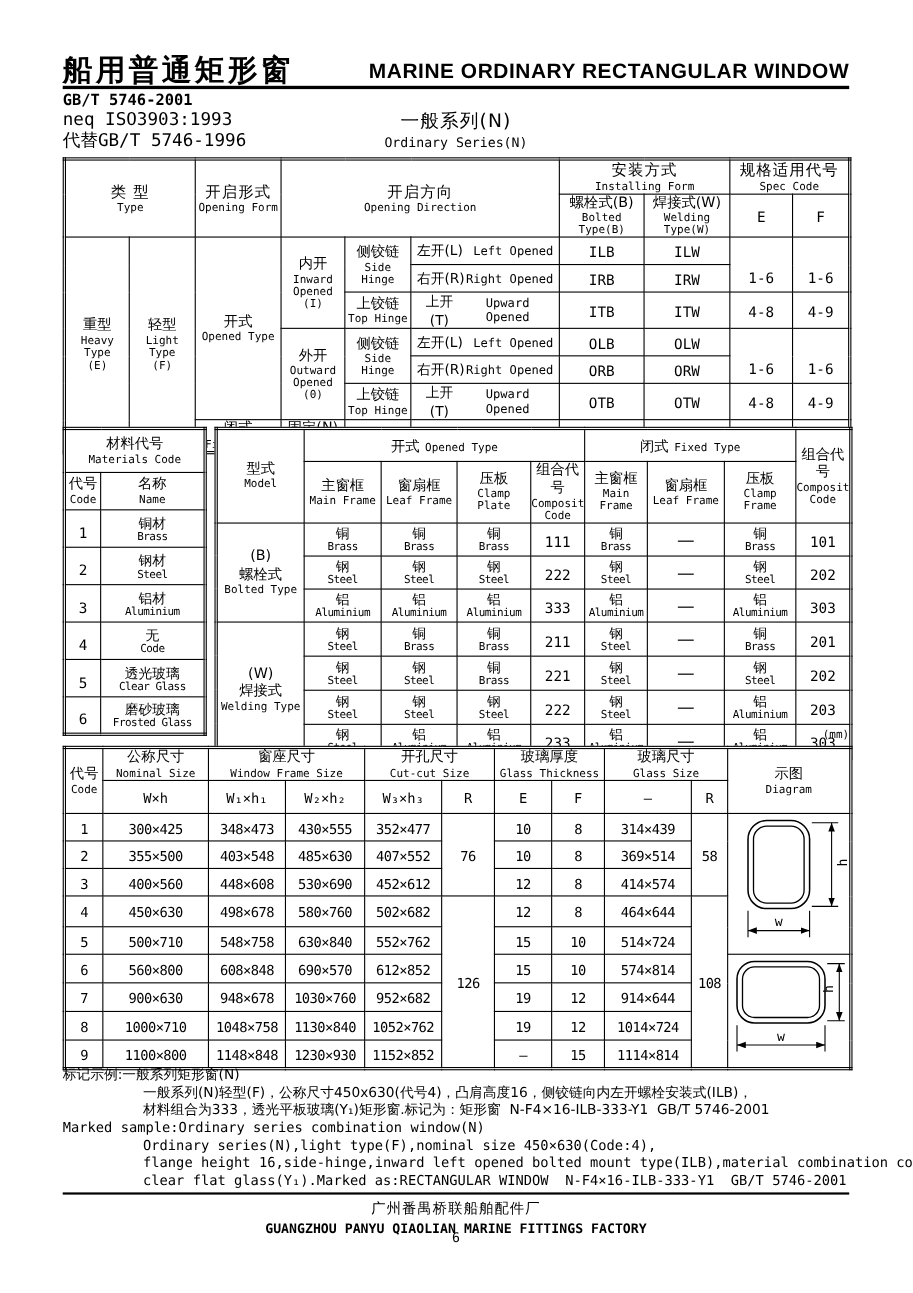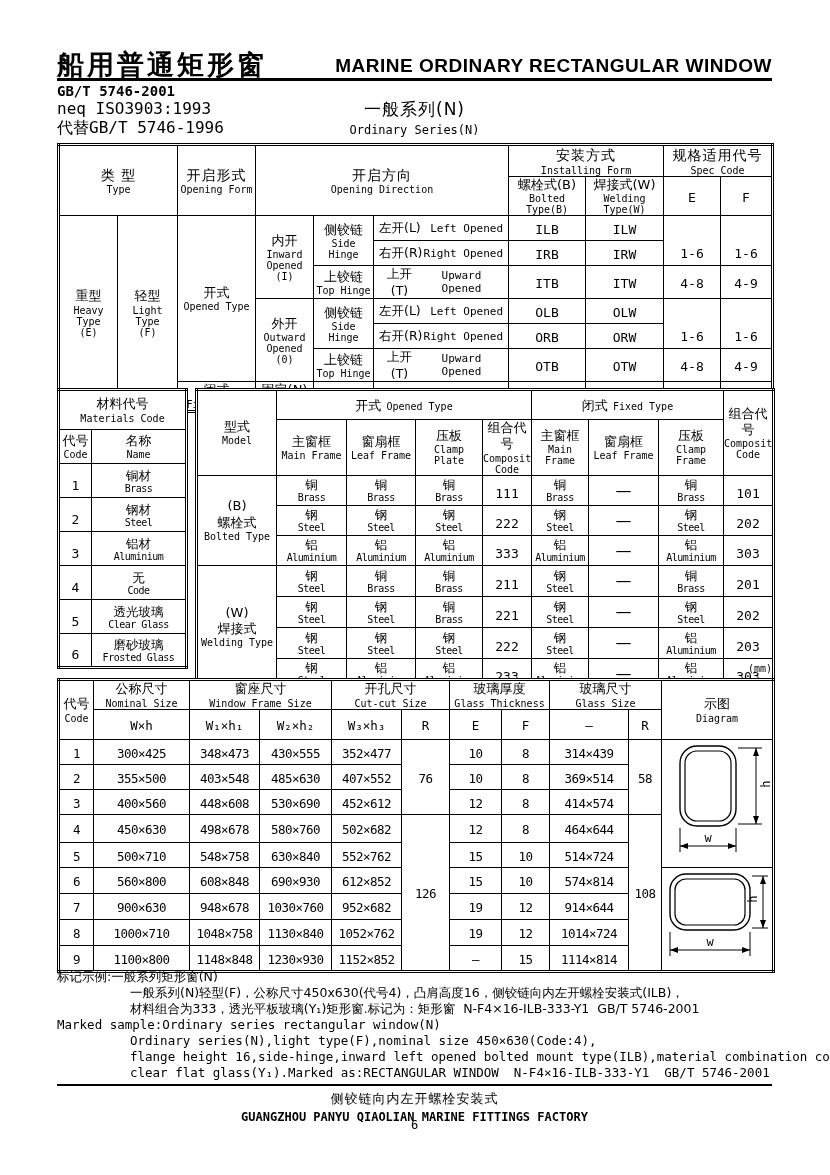--- a/index.html
+++ b/index.html
@@ -749,21 +749,21 @@
       <td><span class="num">630×840</span></td>
       <td><span class="num">552×762</span></td>
       <td><span class="num">15</span></td>
       <td><span class="num">10</span></td>
       <td><span class="num">514×724</span></td>
     </tr>
     <tr class="r">
       <td><span class="num">6</span></td>
       <td><span class="num">560×800</span></td>
       <td><span class="num">608×848</span></td>
-      <td><span class="num">690×930</span></td>
+      <td><span class="num">690×570</span></td>
       <td><span class="num">612×852</span></td>
       <td><span class="num">15</span></td>
       <td><span class="num">10</span></td>
       <td><span class="num">574×814</span></td>
       <td rowspan="4" class="diagcell">
         <svg width="110" height="98" viewBox="0 0 110 98">
           <defs>
                 <marker id="a2" markerWidth="9" markerHeight="8" refX="8" refY="3" orient="auto-start-reverse">
                   <path d="M0,0 L8,3 L0,6 z" fill="#000"></path>
                 </marker>
@@ -811,26 +811,26 @@
       <td><span class="num">15</span></td>
       <td><span class="num">1114×814</span></td>
     </tr>
   </tbody>
     </table>
 
   <div class="notes">
     <div>标记示例:一般系列矩形窗(N)</div>
     <div class="ind">一般系列(N)轻型(F)，公称尺寸450x630(代号4)，凸肩高度16，侧铰链向内左开螺栓安装式(ILB)，</div>
     <div class="ind">材料组合为333，透光平板玻璃(Y₁)矩形窗.标记为：矩形窗  N-F4×16-ILB-333-Y1  GB/T 5746-2001</div>
-    <div class="mono-line">Marked sample:Ordinary series rectangular window(N)</div>
+    <div class="mono-line">Marked sample:Ordinary series combination window(N)</div>
     <div class="ind mono-line">Ordinary series(N),light type(F),nominal size 450×630(Code:4),</div>
     <div class="ind mono-line">flange height 16,side-hinge,inward left opened bolted mount type(ILB),material combination code 333,</div>
     <div class="ind mono-line">clear flat glass(Y₁).Marked as:RECTANGULAR WINDOW  N-F4×16-ILB-333-Y1  GB/T 5746-2001</div>
   </div>
 
   <div class="rule2"></div>
   <div class="factory">
-    <div class="fzh">侧铰链向内左开螺栓安装式</div>
+    <div class="fzh">广州番禺桥联船舶配件厂</div>
     <div class="fen">GUANGZHOU PANYU QIAOLIAN MARINE FITTINGS FACTORY</div>
   </div>
   <div class="pageno">6</div>
 
 </div>
 
 </body></html>

